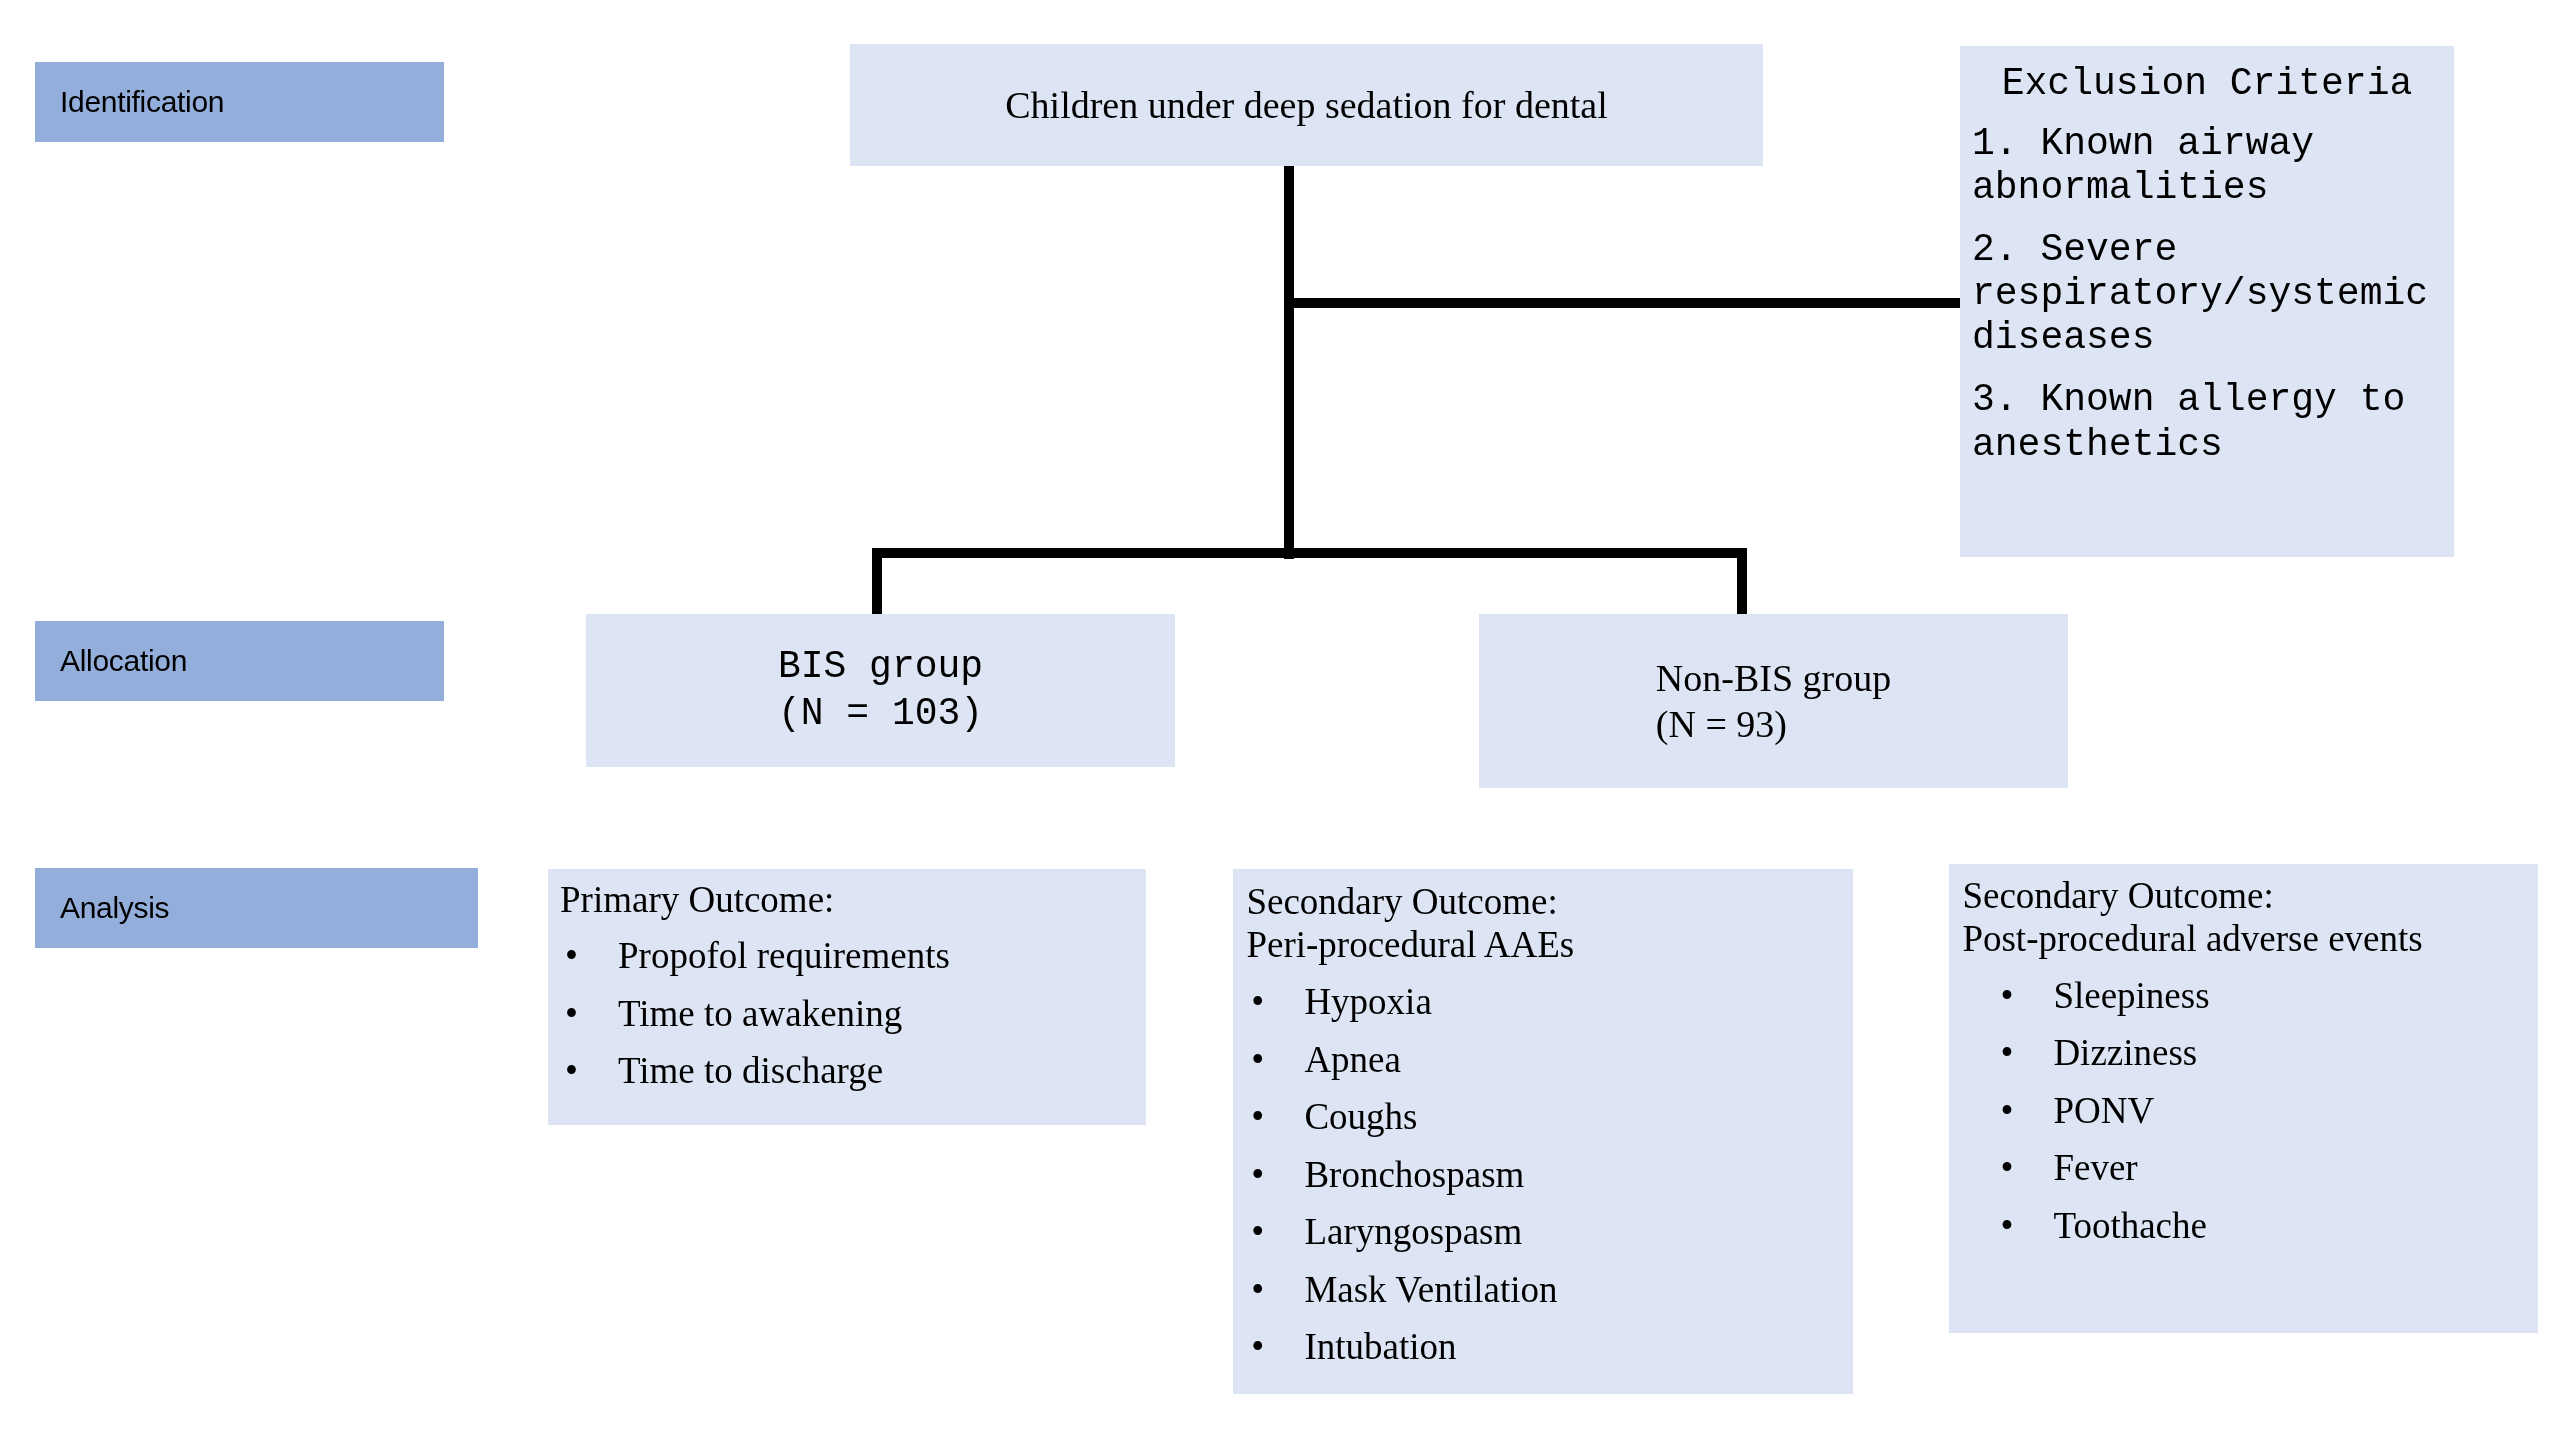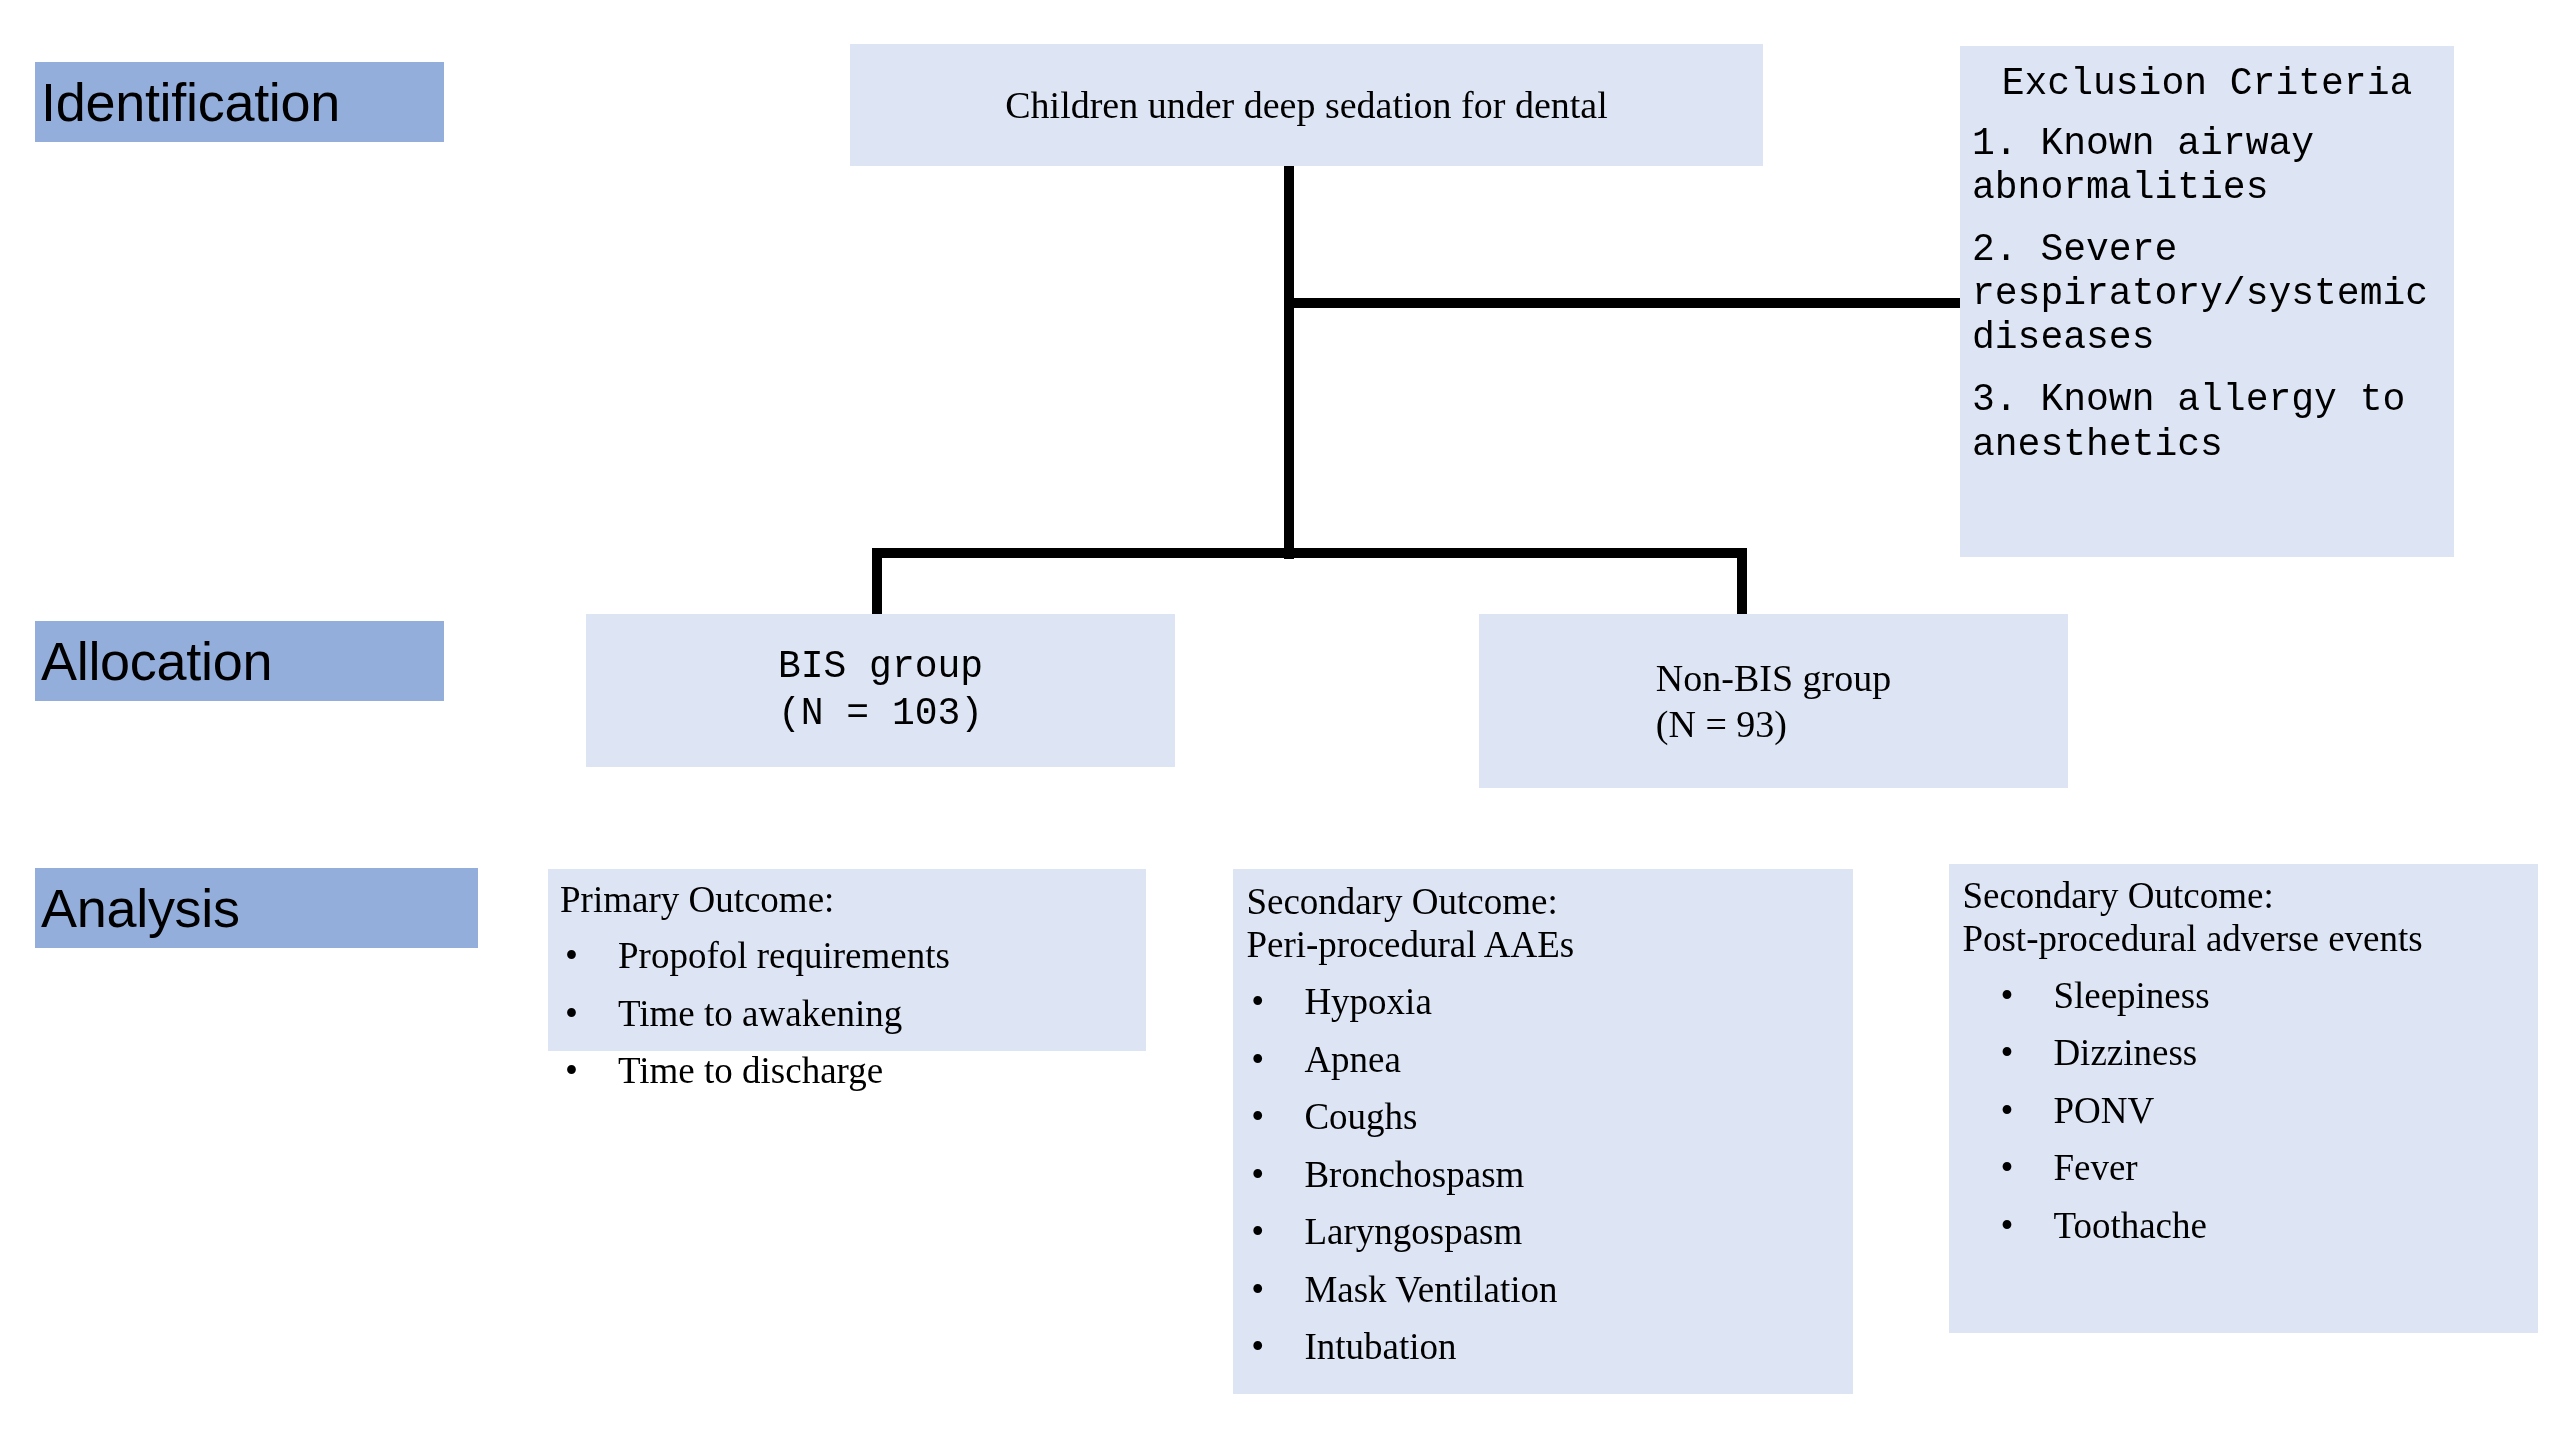--- a/index.html
+++ b/index.html
@@ -16,25 +16,25 @@
     overflow: hidden;
     font-family: "Liberation Serif", "DejaVu Serif", serif;
   }
 
   
   .stage-label {
     position: absolute;
     background: #93AEDB;
     color: #000000;
     font-family: "Liberation Sans", "DejaVu Sans", sans-serif;
-    font-size: 54px;
+    font-size: 30px;
     line-height: 1.0;
     display: flex;
     align-items: center;
-    padding-left: 6px;
+    padding-left: 25px;
     box-sizing: border-box;
     letter-spacing: -0.3px;
   }
 
   
   .box {
     position: absolute;
     background: #DDE5F4;
     color: #000000;
     box-sizing: border-box;
@@ -157,21 +157,21 @@
     </span>
   </div>
 
   <div class="box box-center" style="left:1479px; top:614px; width:589px; height:174px;">
     <span class="box-text">
       <span class="box-line">Non-BIS group</span>
       <span class="box-line">(N = 93)</span>
     </span>
   </div>
 
-  <div class="box" style="left:548px; top:869px; width:598px; height:182px; padding:8.5px 9.7px 0 12px;">
+  <div class="box" style="left:548px; top:869px; width:598px; height:256px; padding:8.5px 9.7px 0 12px;">
     <span class="outcome-head">Primary Outcome:</span>
     <ul class="bullets">
       <li><span class="bullet-dot">•</span><span>Propofol requirements</span></li>
       <li><span class="bullet-dot">•</span><span>Time to awakening</span></li>
       <li><span class="bullet-dot">•</span><span>Time to discharge</span></li>
     </ul>
   </div>
 
   <div class="box" style="left:1233px; top:869px; width:620px; height:525px; padding:11px 9.7px 0 13.4px;">
     <span class="outcome-head">Secondary Outcome:

